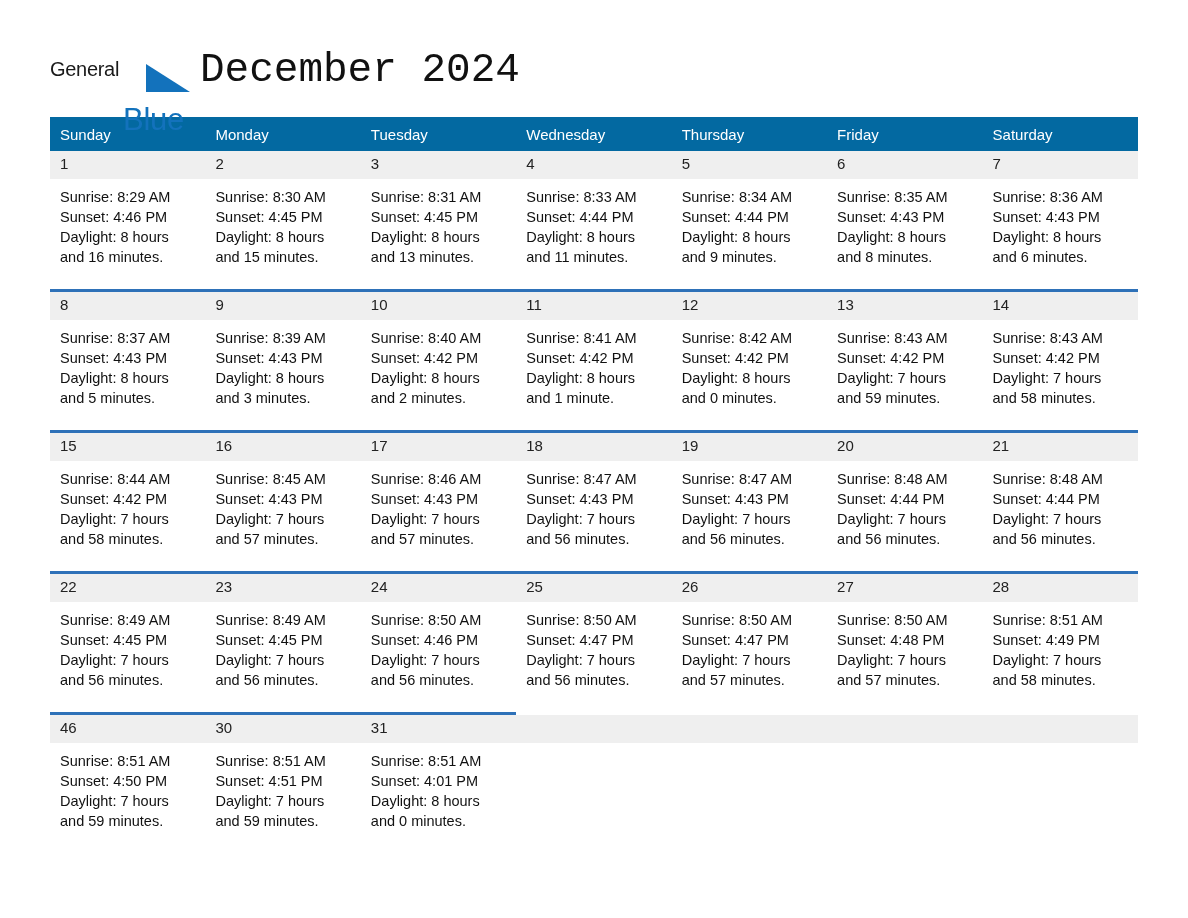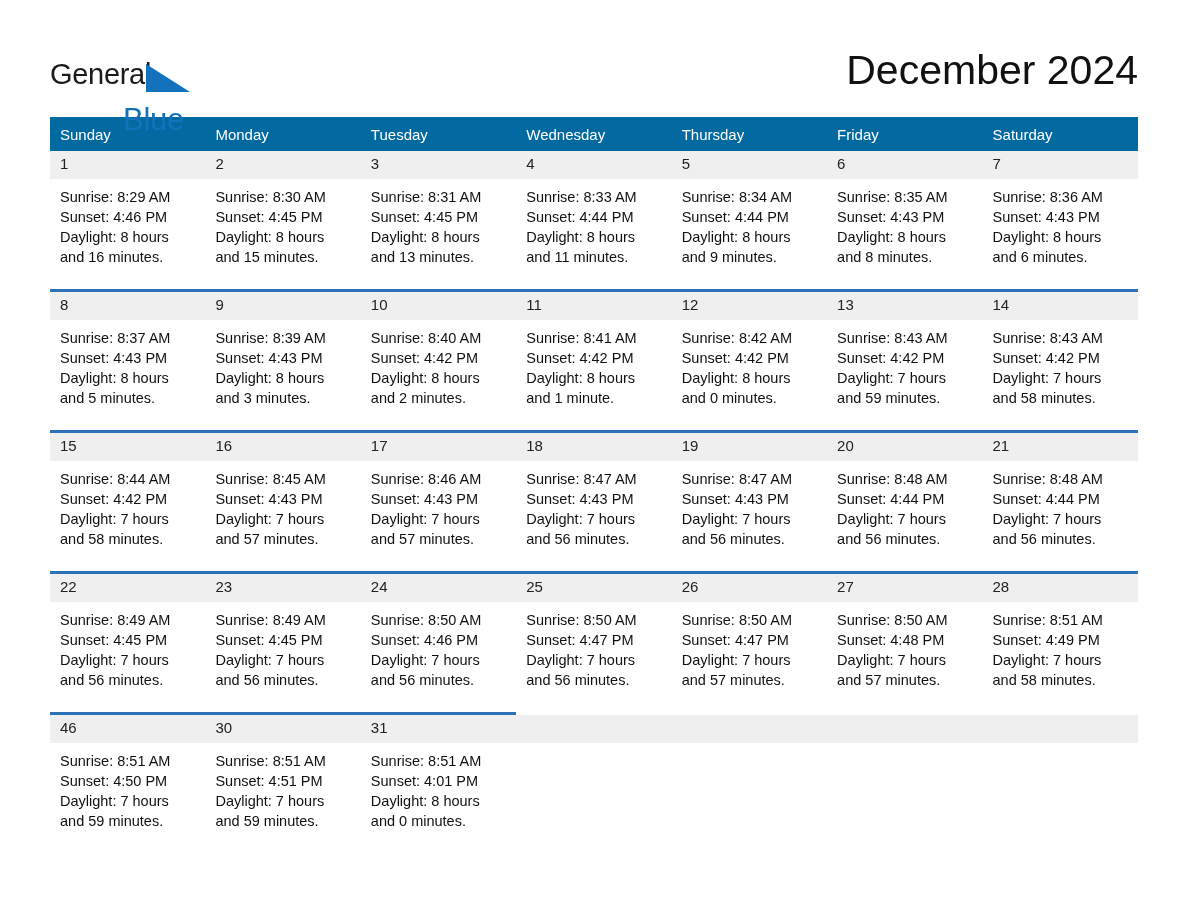--- a/index.html
+++ b/index.html
@@ -34,21 +34,21 @@
   .logo {
     position: relative;
     width: 150px;
     height: 70px;
     flex: 0 0 auto;
   }
   .logo-general {
     position: absolute;
     left: 0;
     top: 8px;
-    font-size: 29px;
+    font-size: 20px;
     letter-spacing: -0.3px;
     color: #1a1a1a;
     font-family: "Liberation Sans", sans-serif;
   }
   .logo-tri {
     position: absolute;
     left: 96px;
     top: 14px;
     width: 0;
     height: 0;
@@ -58,23 +58,23 @@
   .logo-blue {
     position: absolute;
     left: 73px;
     top: 52px;
     font-size: 31px;
     letter-spacing: -0.3px;
     color: #1372BC;
   }
 
   .titles {
-    text-align: right;
     flex: 1 1 auto;
     padding-top: 0;
+    font-family: Liberation Mono, monospace;
   }
   .month-title {
     font-size: 41px;
     font-weight: normal;
     color: #111111;
     line-height: 1.0;
     margin: 0;
     letter-spacing: 0px;
   }
   .location {

